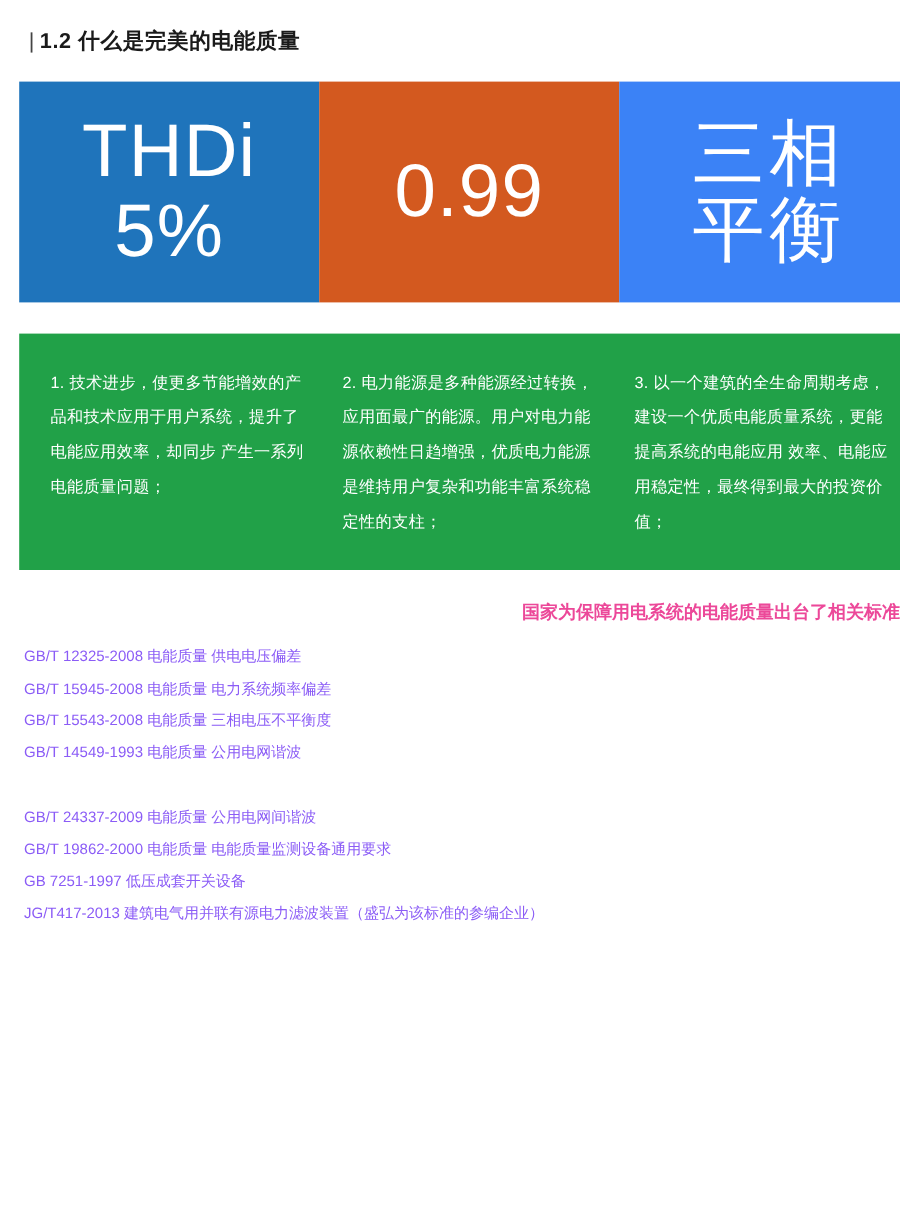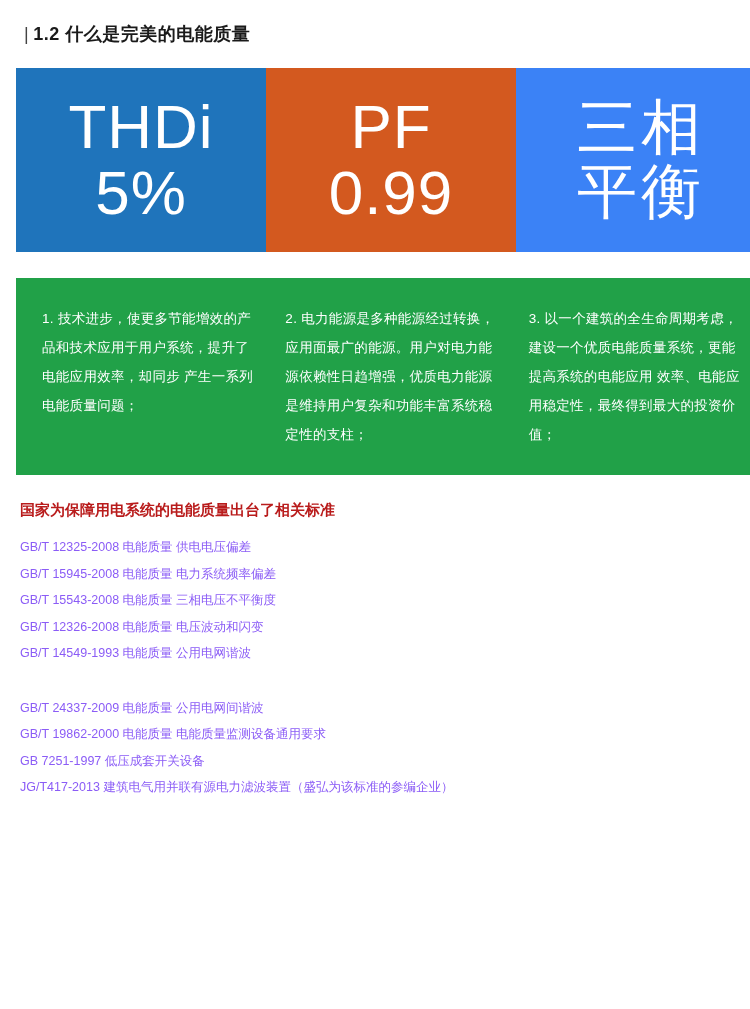--- a/index.html
+++ b/index.html
@@ -73,21 +73,22 @@
     line-height: 2.15;
     letter-spacing: 0.3px;
   }
 
   
   .std-title {
     margin-top: 26px;
     padding-left: 4px;
     font-size: 15px;
     font-weight: bold;
-    color: #b91c1c;
+    color: #ec4899;
+    text-align: right;
   }
   .std-list {
     margin-top: 14px;
     padding-left: 4px;
   }
   .std-item {
     font-size: 12.5px;
     color: #8b5cf6;
     line-height: 1;
     padding: 7px 0;
@@ -102,42 +103,40 @@
   <div class="heading">
     <span class="bar">|</span><span>1.2 什么是完美的电能质量</span>
   </div>
 
   <div class="hero">
     <div class="tile tile-a">
       <div class="l1">THDi</div>
       <div class="l2">5%</div>
     </div>
     <div class="tile tile-b">
-      <div class="l1">PF</div>
       <div class="l2">0.99</div>
     </div>
     <div class="tile tile-c">
       <div class="l1">三相</div>
       <div class="l2">平衡</div>
     </div>
   </div>
 
   <div class="band">
     <div class="col">1. 技术进步，使更多节能增效的产品和技术应用于用户系统，提升了电能应用效率，却同步 产生一系列电能质量问题；</div>
     <div class="col">2. 电力能源是多种能源经过转换， 应用面最广的能源。用户对电力能源依赖性日趋增强，优质电力能源是维持用户复杂和功能丰富系统稳定性的支柱；</div>
     <div class="col">3. 以一个建筑的全生命周期考虑，建设一个优质电能质量系统，更能提高系统的电能应用 效率、电能应用稳定性，最终得到最大的投资价值；</div>
   </div>
 
   <div class="std-title">国家为保障用电系统的电能质量出台了相关标准</div>
 
   <div class="std-list">
     <div class="std-item">GB/T 12325-2008 电能质量 供电电压偏差</div>
     <div class="std-item">GB/T 15945-2008 电能质量 电力系统频率偏差</div>
     <div class="std-item">GB/T 15543-2008 电能质量 三相电压不平衡度</div>
-    <div class="std-item">GB/T 12326-2008 电能质量 电压波动和闪变</div>
     <div class="std-item">GB/T 14549-1993 电能质量 公用电网谐波</div>
   </div>
 
   <div class="std-gap"></div>
 
   <div class="std-list" style="margin-top:0">
     <div class="std-item">GB/T 24337-2009 电能质量 公用电网间谐波</div>
     <div class="std-item">GB/T 19862-2000 电能质量 电能质量监测设备通用要求</div>
     <div class="std-item">GB 7251-1997 低压成套开关设备</div>
     <div class="std-item">JG/T417-2013 建筑电气用并联有源电力滤波装置（盛弘为该标准的参编企业）</div>

